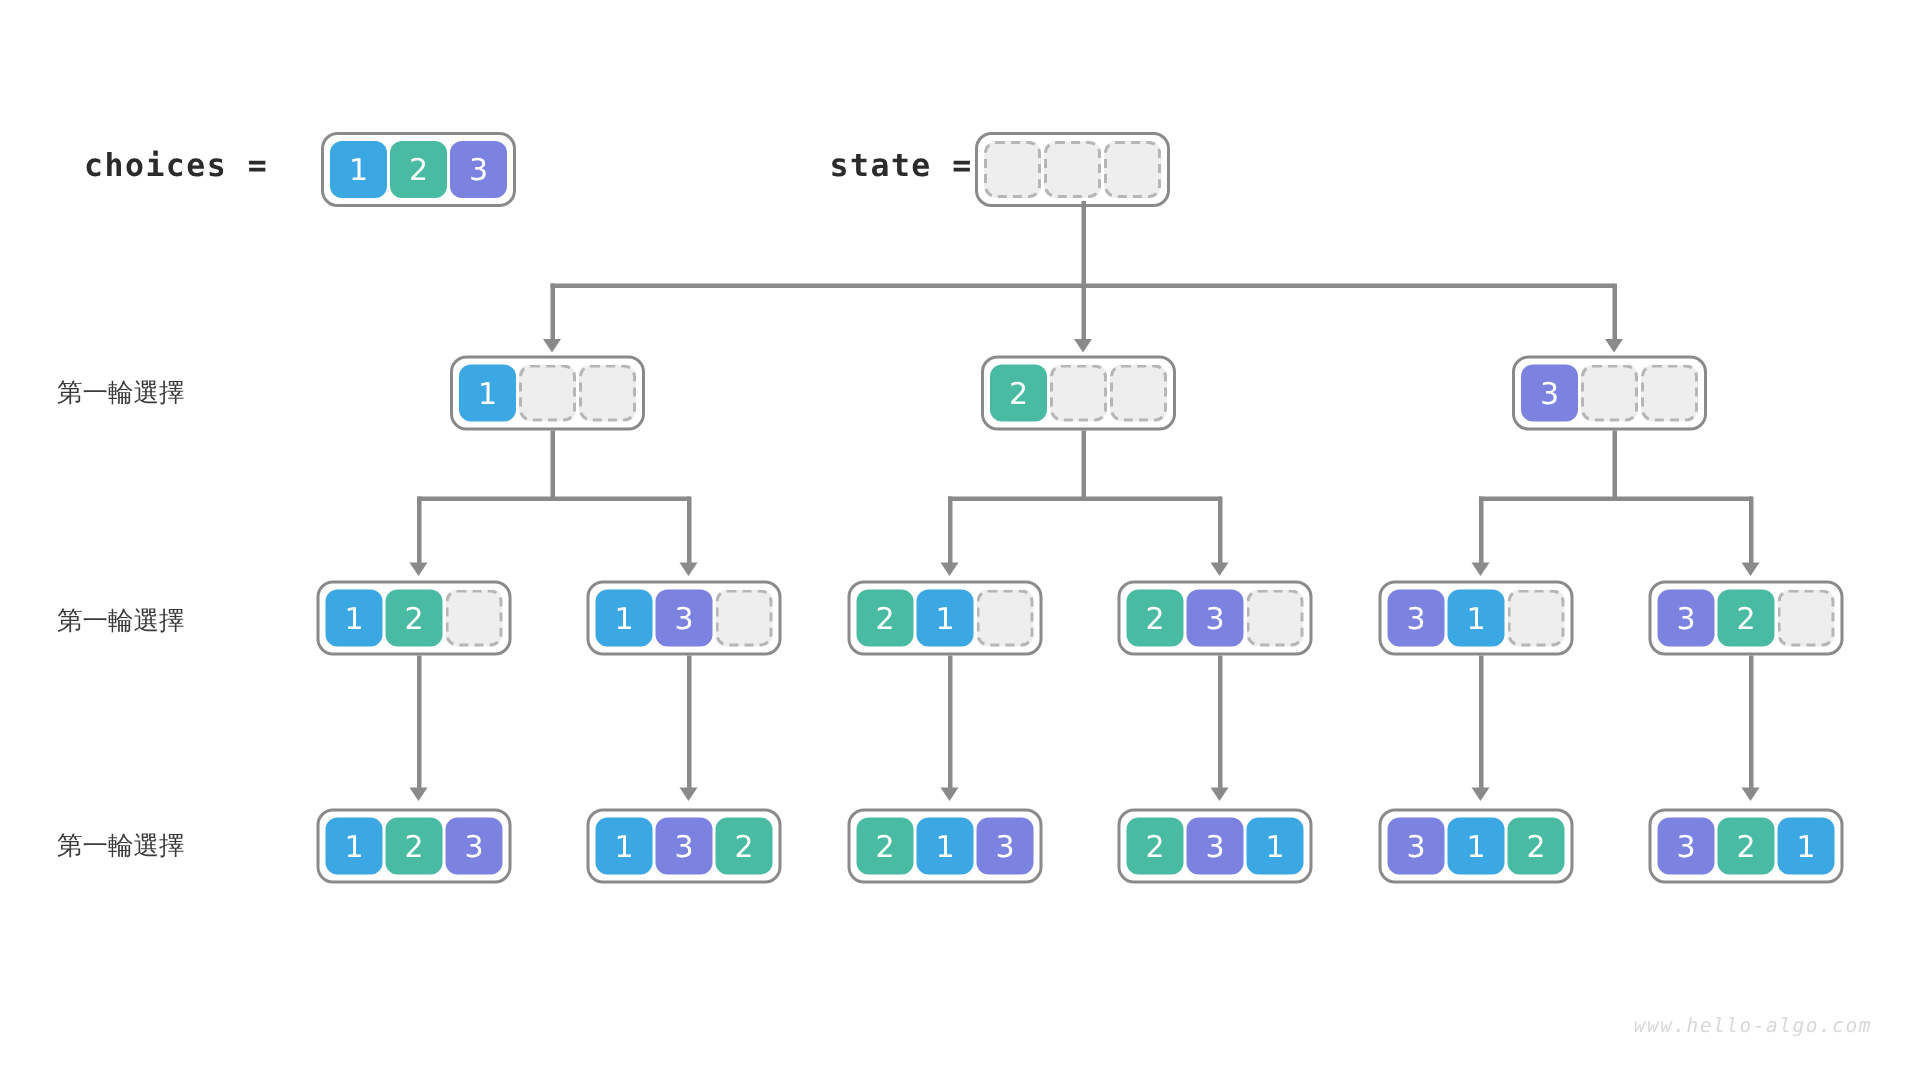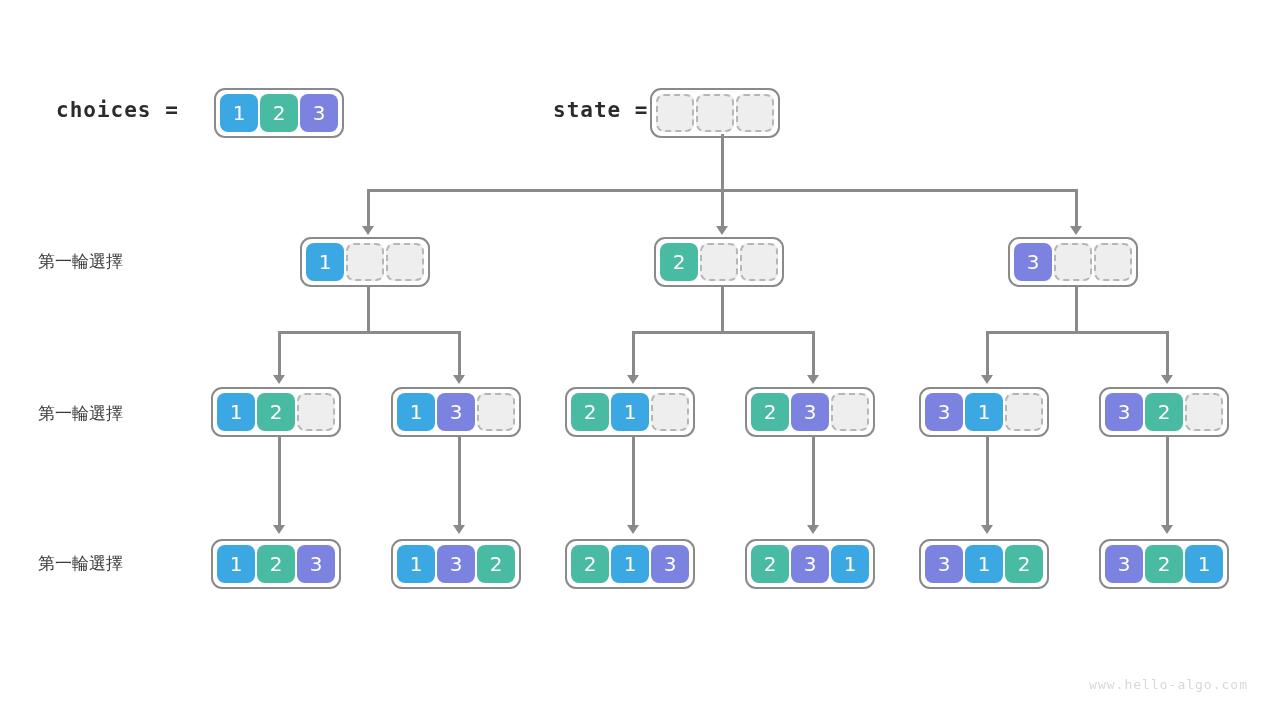--- a/index.html
+++ b/index.html
@@ -88,20 +88,21 @@
 
   
   .watermark {
     position: absolute;
     right: 32px;
     bottom: 28px;
     font-family: "DejaVu Sans Mono", "Liberation Mono", monospace;
     font-size: 13px;
     color: #d8d8d8;
     letter-spacing: 1px;
+    font-style: italic;
   }
 </style>
 </head>
 <body>
 
 <div id="canvas">
 
   <div class="eq-label" style="left:56px; top:98px;">choices  =</div>
   <div class="arr" id="choices-array" style="left:214px; top:88px;">
       <div class="cell" style="background: rgb(59, 167, 227);">1</div>

